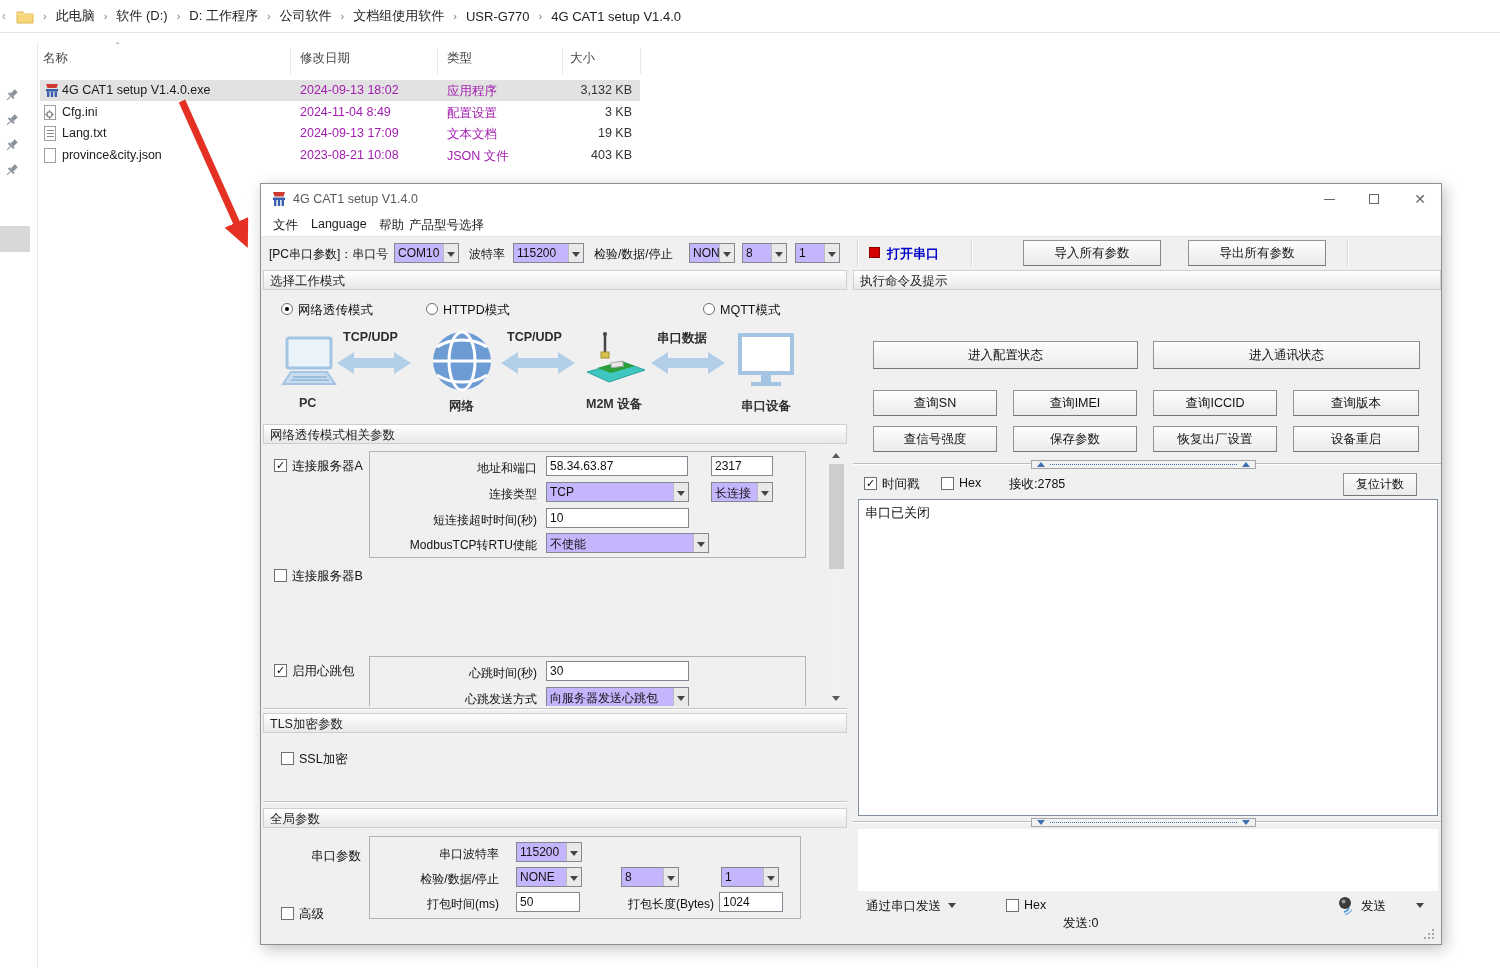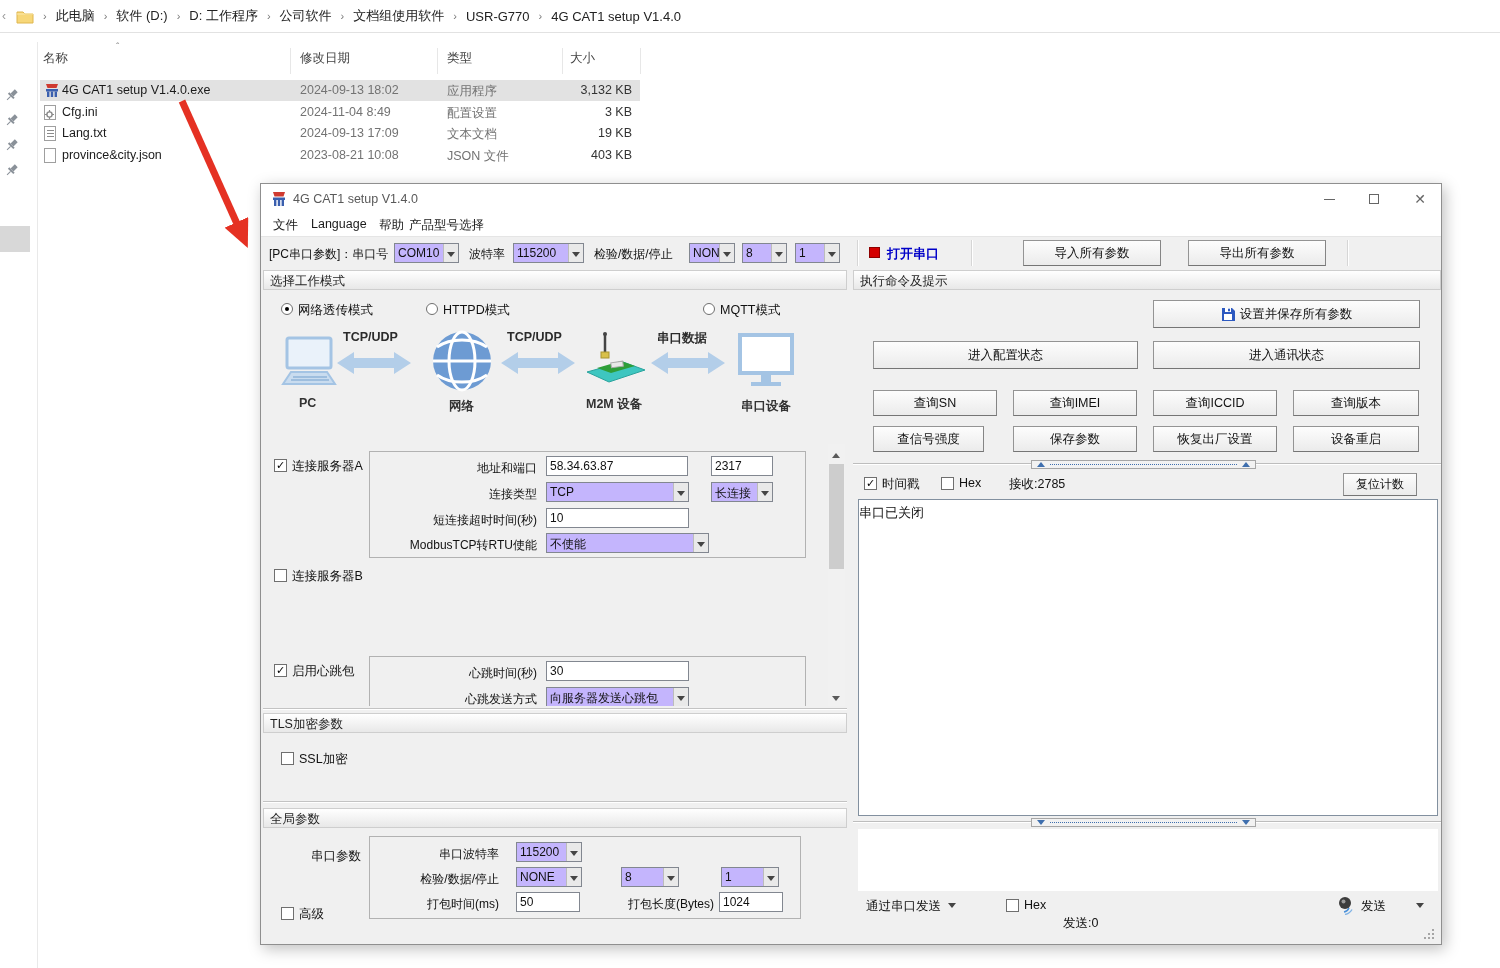--- a/index.html
+++ b/index.html
@@ -12,21 +12,21 @@
   .crumb-bar { position:absolute; left:0; top:0; width:1500px; height:33px; background:#fff;
     border-bottom:1px solid #e2e2e2; display:flex; align-items:center; font-size:13px; color:#222; }
   .crumb-sep { color:#777; font-size:11px; margin:0 9px; }
   .crumb-item { cursor:default; white-space:nowrap; }
   .nav-divider { position:absolute; left:37px; top:42px; width:1px; height:926px; background:#e9e9e9; }
   .col-header { position:absolute; top:50px; font-size:12.5px; color:#444; }
   .col-sep { position:absolute; top:48px; width:1px; height:26px; background:#e7e7e7; }
   .file-row { position:absolute; left:40px; width:600px; height:21px; font-size:12.5px; color:#1b1b1b; }
   .file-row.selected { background:#e2e2e2; }
   .cell { position:absolute; top:3px; white-space:nowrap; }
-  .cell-date,.cell-type { color:#737373; }
+  .cell-date,.cell-type { color:#a21caf; }
   .cell-size { text-align:right; width:88px; color:#333; }
   .doc-icon { position:absolute; left:4px; top:3px; width:12px; height:15px; background:#fff;
     border:1px solid #9f9f9f; }
   .doc-lines::before { content:""; position:absolute; left:2px; top:3px; width:7px; height:1px;
     background:#8b8b8b; box-shadow:0 3px 0 #8b8b8b, 0 6px 0 #8b8b8b; }
   .pin { position:absolute; left:5px; width:14px; height:14px; }
   .left-gray-box { position:absolute; left:0; top:226px; width:30px; height:26px; background:#d8d8d8; }
 
   
   .app-window { position:absolute; left:260px; top:183px; width:1182px; height:762px;
@@ -75,21 +75,21 @@
   .sb-thumb { position:absolute; left:1px; width:15px; background:#cdcdcd; }
 
   .split-handle { position:absolute; height:9px; background:#f2f2f2; border:1px solid #a6a6a6;
     display:flex; align-items:center; padding:0 5px; gap:5px; }
   .split-dots { flex:1; border-top:1px dotted #3f6fae; height:0; }
   .tri-up { width:0; height:0; border-left:4px solid transparent; border-right:4px solid transparent; border-bottom:5px solid #3f6fae; }
   .tri-down { width:0; height:0; border-left:4px solid transparent; border-right:4px solid transparent; border-top:5px solid #3f6fae; }
   .groove { position:absolute; height:2px; border-top:1px solid #bdbdbd; border-bottom:1px solid #fff; }
 
   .recv-box { position:absolute; left:597px; top:315px; width:580px; height:317px; background:#fff;
-    border:1px solid #82909f; font-size:13px; color:#111; padding:4px 0; }
+    border:1px solid #82909f; font-size:13px; color:#111; padding:4px 6px; }
   .send-box { position:absolute; left:597px; top:645px; width:580px; height:62px; background:#fff; }
   .small-text { font-size:12.5px; color:#111; white-space:nowrap; }
   .caret-down { display:inline-block; width:0; height:0; border:4px solid transparent; border-top:5px solid #444; }
 
   .diagram-label { position:absolute; font-size:12.5px; font-weight:700; color:#2b2b2b; white-space:nowrap; }
   .node-label { position:absolute; font-size:12.5px; font-weight:700; color:#333; white-space:nowrap; }
 </style>
 </head>
 <body>
 
@@ -318,20 +318,21 @@
       <path d="M0 13 L17 2 v6 h40 v-6 L74 13 L57 24 v-6 h-40 v6 z" fill="#b3cee9"></path>
     </svg>
 
     <svg class="abs" style="left:476px;top:148px;" width="58" height="58">
       <rect x="3" y="3" width="52" height="38" fill="#fff" stroke="#a4c4e4" stroke-width="4"></rect>
       <rect x="24" y="43" width="10" height="7" fill="#a4c4e4"></rect>
       <rect x="14" y="50" width="30" height="4" fill="#a4c4e4"></rect>
     </svg>
     <span class="node-label" style="left:480px;top:214px;">串口设备</span>
 
+    <div class="group-header" style="left:2px;top:240px;width:584px;">网络透传模式相关参数</div>
 
     <div class="scroll-region">
       <span class="checkbox checked" style="left:13px;top:15px;"></span>
       <span class="ck-label" style="left:31px;top:14px;">连接服务器A</span>
       <div class="groupbox" style="left:108px;top:7px;width:437px;height:107px;"></div>
 
       <span class="rlabel" style="left:98px;top:16px;width:178px;">地址和端口</span>
       <input class="win-input" style="left: 285px; top: 12px; width: 142px;" value="58.34.63.87">
       <input class="win-input" style="left: 450px; top: 12px; width: 62px;" value="2317">
 
@@ -410,39 +411,30 @@
     <span class="rlabel" style="left:98px;top:712px;width:140px;">打包时间(ms)</span>
     <input class="win-input" style="left: 255px; top: 708px; width: 64px;" value="50">
     <span class="rlabel" style="left:345px;top:712px;width:108px;">打包长度(Bytes)</span>
     <input class="win-input" style="left: 458px; top: 708px; width: 64px;" value="1024">
 
     <span class="checkbox" style="left:20px;top:723px;"></span>
     <span class="ck-label" style="left:38px;top:722px;">高级</span>
 
     <div class="group-header" style="left:592px;top:86px;width:588px;">执行命令及提示</div>
 
-    <button class="win-btn" style="left:892px;top:116px;width:267px;height:28px;">
-      <svg width="14" height="14">
-          <path d="M1 1 h10 l3 3 v10 H1 z" fill="#2d59c0"></path>
-          <rect x="4" y="1" width="6" height="4" fill="#fff"></rect>
-          <rect x="7" y="1.7" width="2" height="2.6" fill="#2d59c0"></rect>
-          <rect x="3" y="7" width="8" height="6" fill="#fff"></rect>
-        </svg>
-      <span>设置并保存所有参数</span>
-    </button>
 
     <button class="win-btn" style="left:612px;top:157px;width:265px;height:28px;">进入配置状态</button>
     <button class="win-btn" style="left:892px;top:157px;width:267px;height:28px;">进入通讯状态</button>
 
     <button class="win-btn" style="left:612px;top:206px;width:124px;height:26px;">查询SN</button>
     <button class="win-btn" style="left:752px;top:206px;width:124px;height:26px;">查询IMEI</button>
     <button class="win-btn" style="left:892px;top:206px;width:124px;height:26px;">查询ICCID</button>
     <button class="win-btn" style="left:1032px;top:206px;width:126px;height:26px;">查询版本</button>
 
-    <button class="win-btn" style="left:612px;top:242px;width:111px;height:26px;">查信号强度</button>
+    <button class="win-btn" style="left:612px;top:242px;width:124px;height:26px;">查信号强度</button>
     <button class="win-btn" style="left:752px;top:242px;width:124px;height:26px;">保存参数</button>
     <button class="win-btn" style="left:892px;top:242px;width:124px;height:26px;">恢复出厂设置</button>
     <button class="win-btn" style="left:1032px;top:242px;width:126px;height:26px;">设备重启</button>
 
     <div class="groove" style="left:592px;top:279px;width:588px;"></div>
     <div class="split-handle" style="left:770px;top:276px;width:225px;">
       <span class="tri-up"></span>
       <span class="split-dots"></span>
       <span class="tri-up"></span>
     </div>

